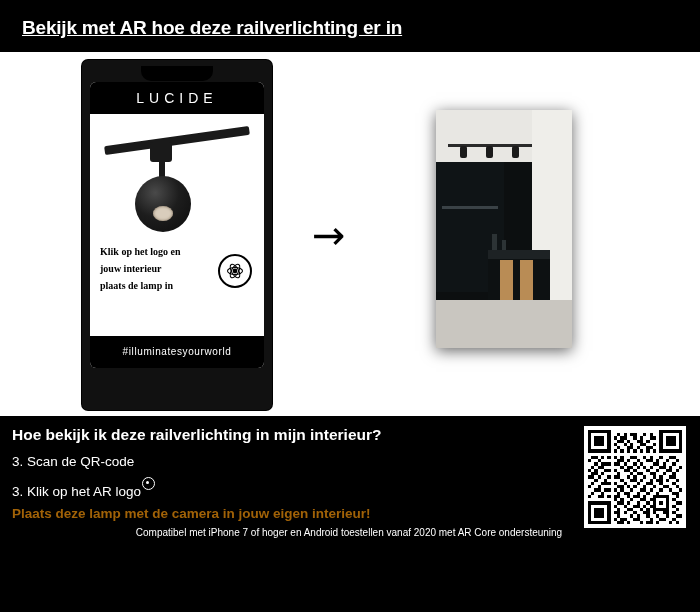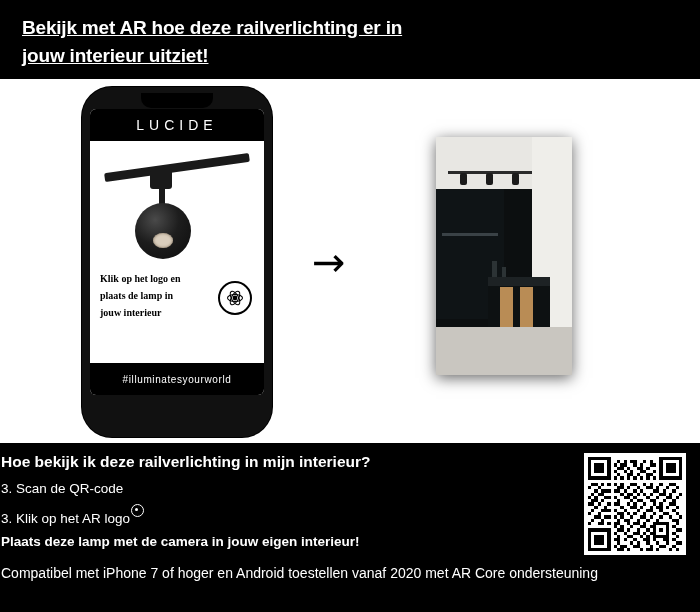--- a/index.html
+++ b/index.html
@@ -43,21 +43,21 @@
   }
 
   
   .phone {
     position: absolute;
     left: 82px;
     top: 8px;
     width: 190px;
     height: 350px;
     background: #111;
-    border-radius: 30px;
+    border-radius: 6px;
     box-shadow: 0 0 0 1px #000;
   }
   .phone-notch {
     position: absolute;
     left: 50%;
     transform: translateX(-50%);
     top: 6px;
     width: 72px;
     height: 15px;
     background: #000;
@@ -254,44 +254,45 @@
     background: #c9c6c0;
   }
   .ph-acc {
     position: absolute;
     background: #151a1c;
   }
 
   
   .footer {
     position: relative;
-    padding: 8px 14px 0 1px;
+    padding: 8px 14px 0 12px;
     height: 130px;
     background: #000;
   }
   .foot-title {
     font-size: 15.5px;
     font-weight: bold;
     color: #fff;
     margin: 2px 0 10px 0;
   }
   .foot-step {
     font-size: 13.5px;
     color: #fff;
     margin-bottom: 8px;
   }
   .foot-strong {
     font-size: 13.5px;
     font-weight: bold;
-    color: #ffffff;
-    margin-bottom: 16px;
+    color: #a16207;
+    margin-bottom: 6px;
   }
   .foot-fine {
-    font-size: 14px;
+    font-size: 10px;
     color: #fff;
+    text-align: center;
   }
   .qr {
     position: absolute;
     right: 14px;
     top: 10px;
     width: 102px;
     height: 102px;
     background: #fff;
     padding: 4px;
     box-sizing: border-box;
@@ -316,21 +317,20 @@
     border-radius: 50%;
   }
 </style>
 </head>
 <body>
 
 <div class="page">
 
   <div class="header">
     <div class="header-line">Bekijk met AR hoe deze railverlichting er in</div>
-    <div class="header-line">jouw interieur uitziet!</div>
   </div>
 
   <div class="stage">
 
     <div class="phone">
       <div class="phone-notch"></div>
       <div class="screen">
 
         <div class="screen-top">
           <div class="brand">LUCIDE</div>
@@ -339,22 +339,22 @@
         <div class="screen-body">
           <div class="rail"></div>
           <div class="rail-cap"></div>
           <div class="stem"></div>
           <div class="lamp-head">
             <div class="lamp-lens"></div>
           </div>
 
           <div class="screen-caption">
             <div>Klik op het logo en</div>
+            <div>jouw interieur</div>
             <div>plaats de lamp in</div>
-            <div>jouw interieur</div>
           </div>
 
           <div class="ar-logo">
             <svg width="18" height="18" viewBox="0 0 24 24" aria-hidden="true">
               <circle cx="12" cy="12" r="3.2" fill="#000"></circle>
               <ellipse cx="12" cy="12" rx="10" ry="4.6" fill="none" stroke="#000" stroke-width="1.4"></ellipse>
               <ellipse cx="12" cy="12" rx="10" ry="4.6" fill="none" stroke="#000" stroke-width="1.4" transform="rotate(60 12 12)"></ellipse>
               <ellipse cx="12" cy="12" rx="10" ry="4.6" fill="none" stroke="#000" stroke-width="1.4" transform="rotate(120 12 12)"></ellipse>
             </svg>
           </div>

